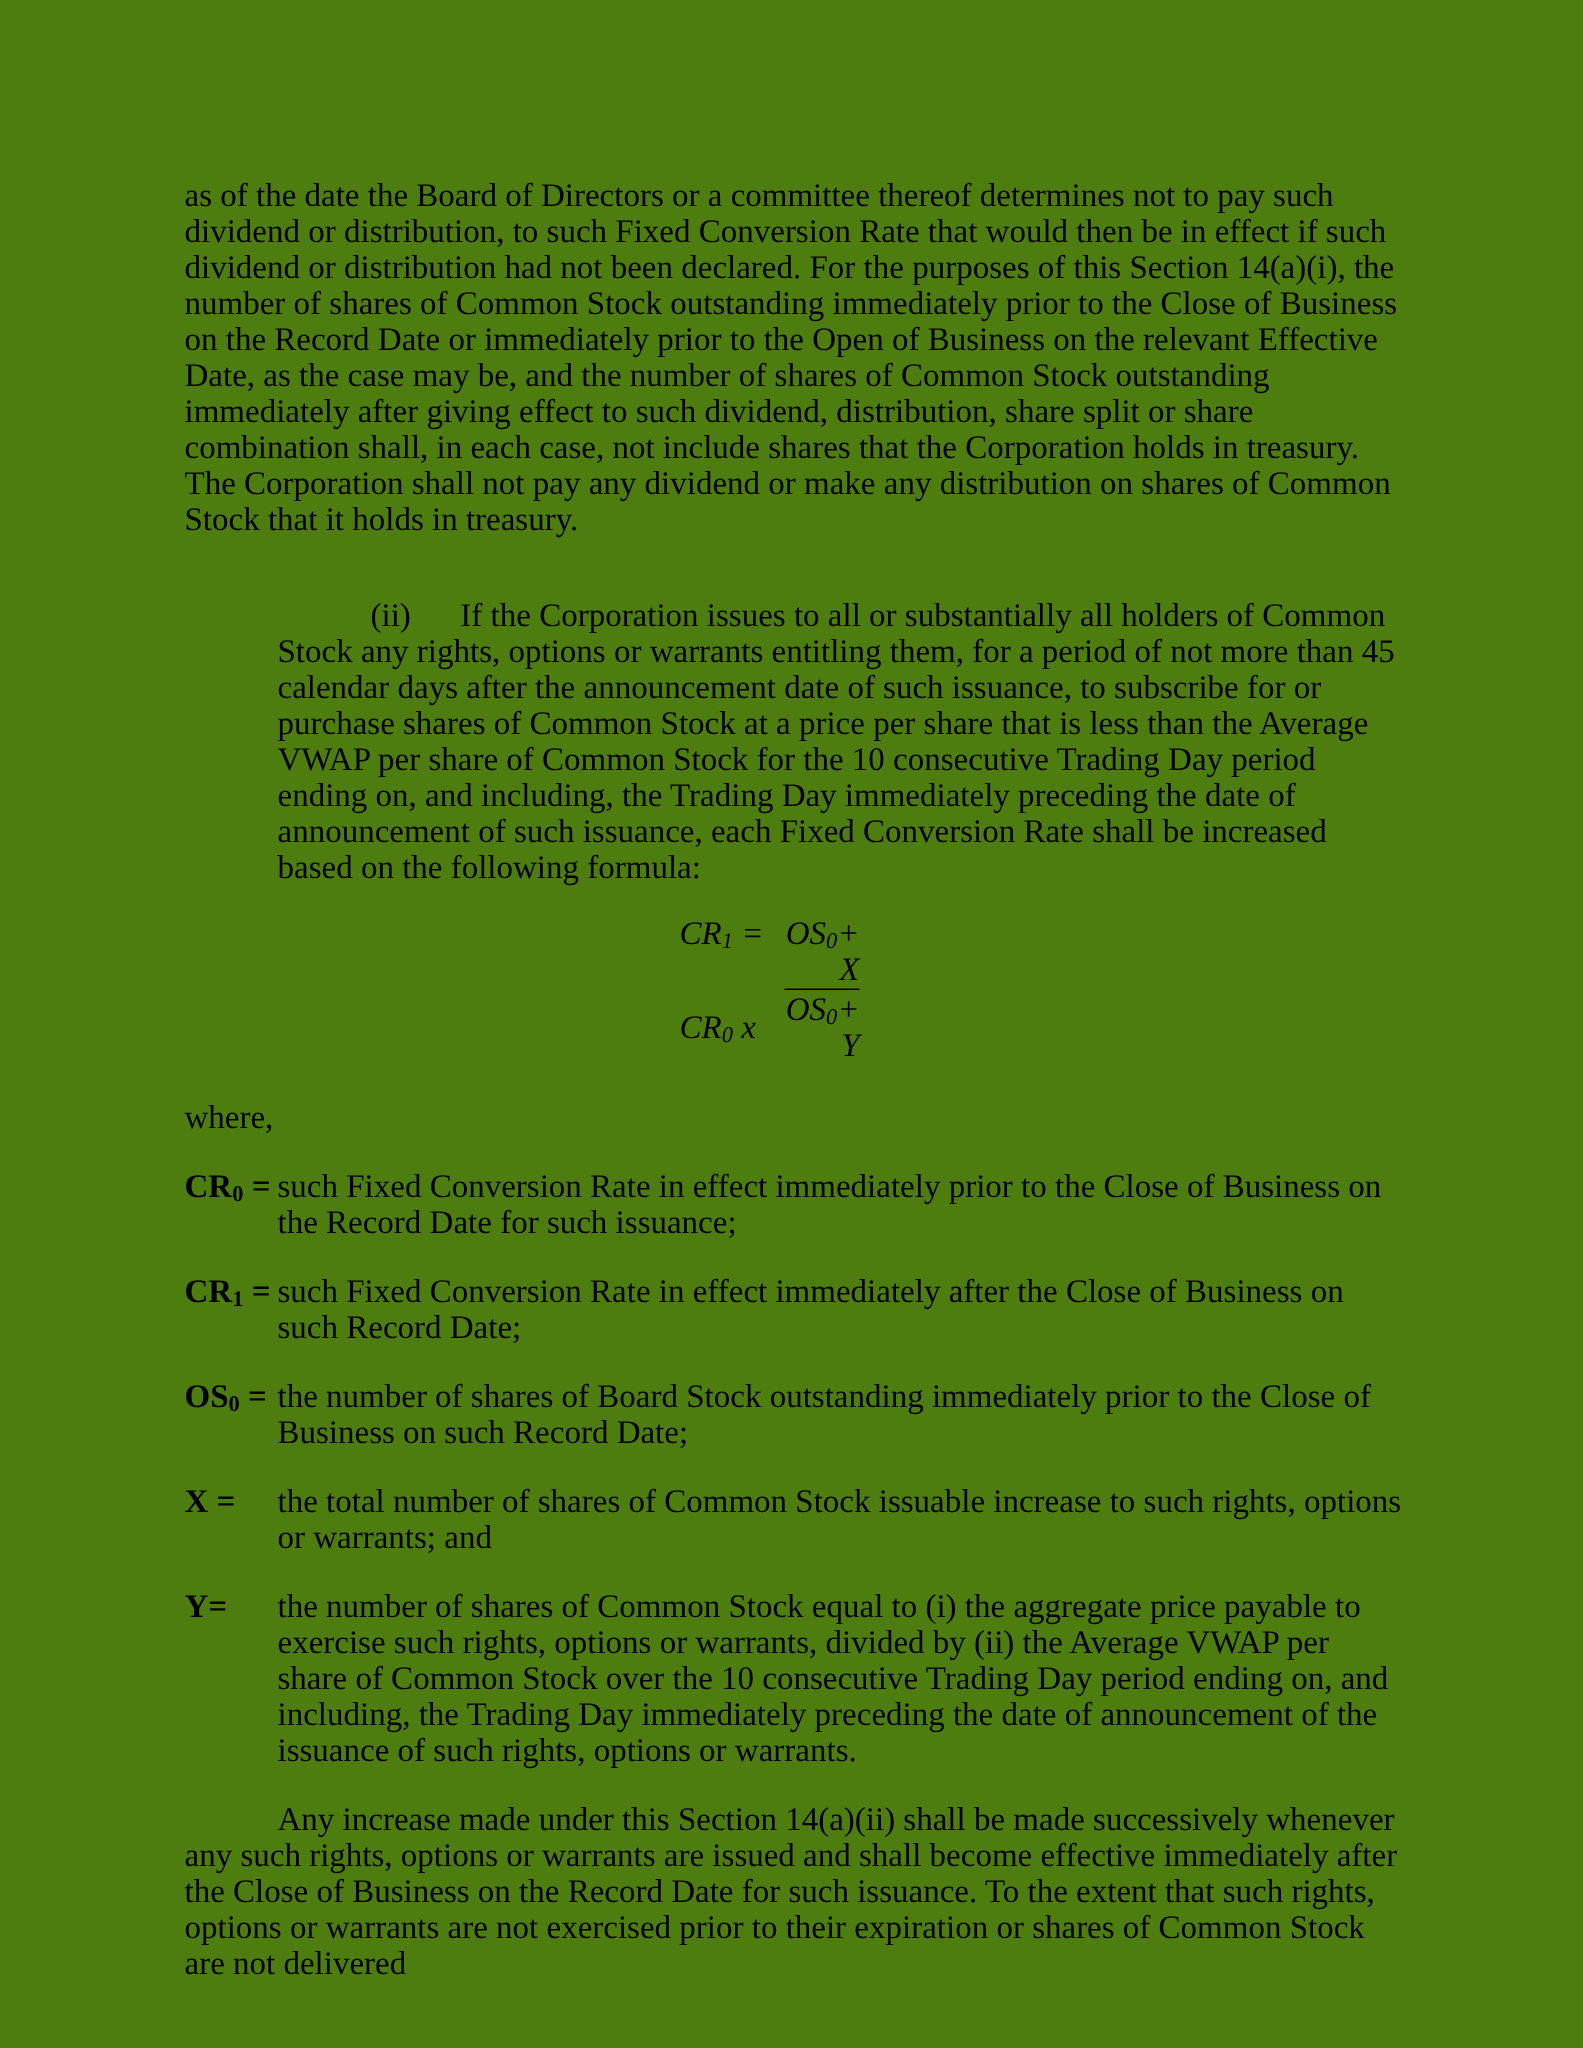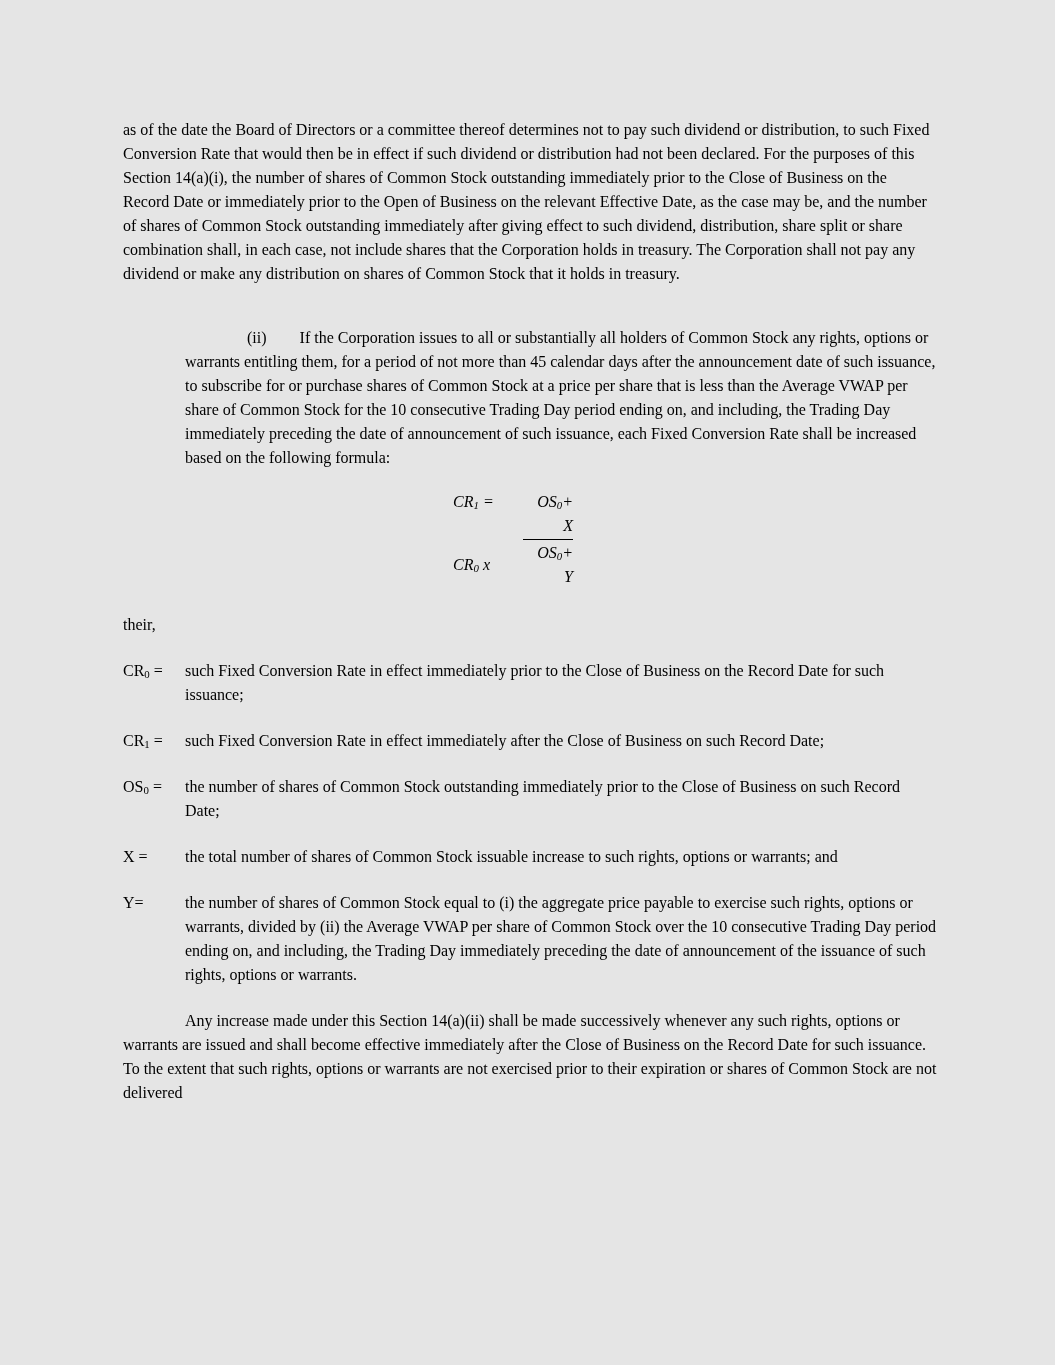--- a/index.html
+++ b/index.html
@@ -4,24 +4,24 @@
 <style>
   html, body {
     margin: 0;
     padding: 0;
     background: #ffffff;
   }
   .page {
     position: relative;
     width: 1055px;
     height: 1365px;
-    background: #e5e5e5;
+    background: #4d7c0f;
     color: #000000;
     font-family: "Liberation Serif", "DejaVu Serif", serif;
-    font-size: 16px;
+    font-size: 22px;
     line-height: 24px;
     box-sizing: border-box;
     padding: 118px 118px 0 123px;
     overflow: hidden;
   }
   .para {
     margin: 0 0 26px 0;
     width: 814px;
     text-align: left;
   }
@@ -74,20 +74,21 @@
   }
   
   .definition {
     display: flex;
     width: 814px;
     margin-bottom: 22px;
   }
   .def-term {
     width: 62px;
     flex-shrink: 0;
+    font-weight: bold;
   }
   .def-text {
     flex: 1;
   }
   .italic { }
   .page-number {
     margin-top: 52px;
     width: 814px;
     text-align: center;
   }
@@ -111,35 +112,35 @@
         <div><span>OS</span><sub>0</sub><span>+</span></div>
         <div>X</div>
       </div>
       <div class="denominator">
         <div><span>OS</span><sub>0</sub><span>+</span></div>
         <div>Y</div>
       </div>
     </div>
   </div>
 
-  <p class="para where">their,</p>
+  <p class="para where">where,</p>
 
   <div class="definition">
     <div class="def-term"><span>CR</span><sub>0</sub><span> =</span></div>
     <div class="def-text">such Fixed Conversion Rate in effect immediately prior to the Close of Business on the Record Date for such issuance;</div>
   </div>
 
   <div class="definition">
     <div class="def-term"><span>CR</span><sub>1</sub><span> =</span></div>
     <div class="def-text">such Fixed Conversion Rate in effect immediately after the Close of Business on such Record Date;</div>
   </div>
 
   <div class="definition">
     <div class="def-term"><span>OS</span><sub>0</sub><span> =</span></div>
-    <div class="def-text">the number of shares of Common Stock outstanding immediately prior to the Close of Business on such Record Date;</div>
+    <div class="def-text">the number of shares of Board Stock outstanding immediately prior to the Close of Business on such Record Date;</div>
   </div>
 
   <div class="definition">
     <div class="def-term"><span>X</span><sub></sub><span> =</span></div>
     <div class="def-text">the total number of shares of Common Stock issuable increase to such rights, options or warrants; and</div>
   </div>
 
   <div class="definition">
     <div class="def-term"><span>Y</span><sub></sub><span>=</span></div>
     <div class="def-text"><span>the number of shares of Common Stock equal to (i) the aggregate price payable to exercise such rights, options or warrants, </span><span class="italic">divided by</span><span> (ii) the Average VWAP per share of Common Stock over the 10 consecutive Trading Day period ending on, and including, the Trading Day immediately preceding the date of announcement of the issuance of such rights, options or warrants.</span></div>

